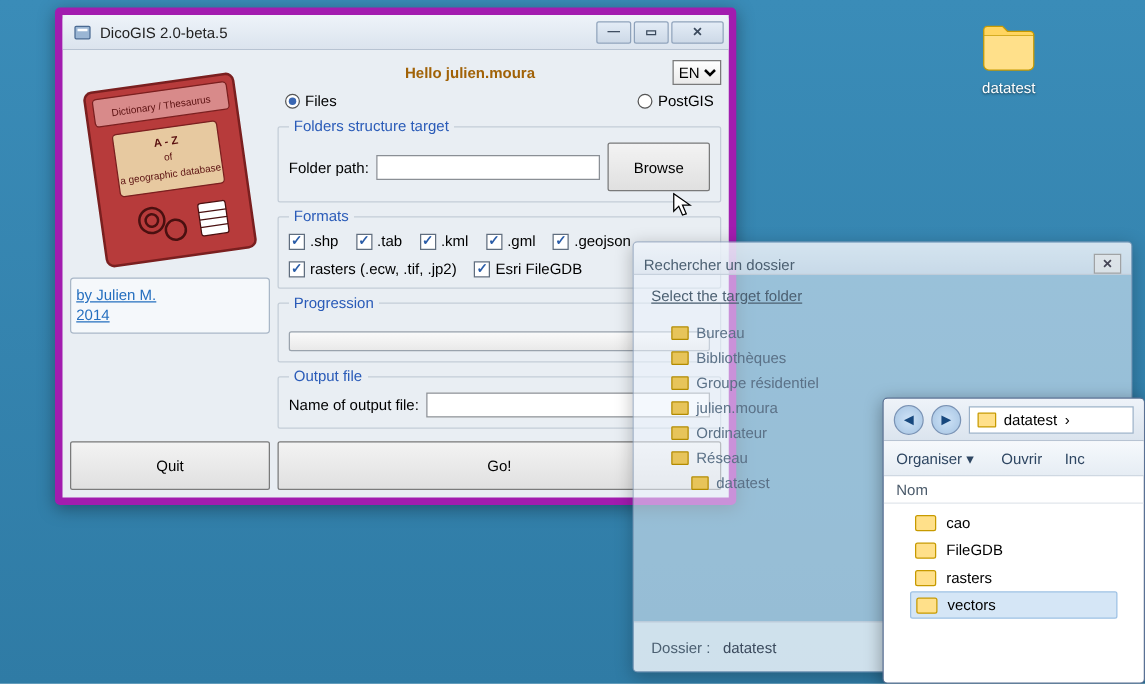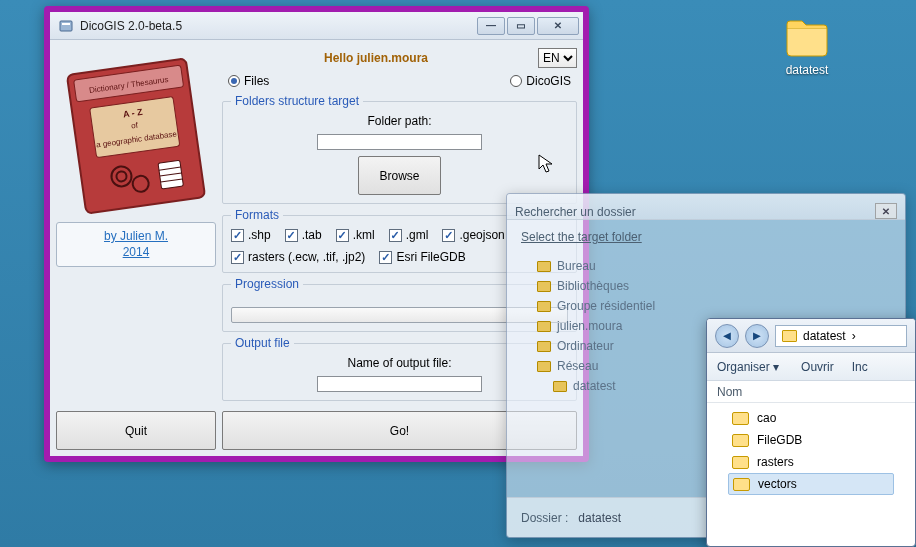--- a/index.html
+++ b/index.html
@@ -67,21 +67,20 @@
     gap: 6px;
   }
   .leftcol { width: 160px; display:flex; flex-direction:column; gap:6px; }
   .book {
     width: 160px; height: 170px;
     display:flex; align-items:center; justify-content:center;
   }
   .credits {
     border:1px solid #a9b7c7; border-radius:3px;
     background:#f5f8fb;
-    text-align:center;
     padding:6px 4px;
     line-height:1.3;
   }
   .credits a { color:#256fbf; text-decoration:underline; }
 
   .rightcol { flex:1; display:flex; flex-direction:column; gap:4px; }
 
   .headrow {
     display:flex; align-items:center; gap:8px; height:24px;
   }
@@ -98,21 +97,21 @@
   .rdot.on::after { content:""; width:6px; height:6px; background:#3a67b2; border-radius:50%; }
 
   fieldset {
     border:1px solid #c4cdd7;
     border-radius:2px;
     margin:0;
     padding:6px 8px 8px 8px;
   }
   legend { color:#2a5bb8; font-size:12px; padding:0 4px; }
 
-  .row { display:flex; align-items:center; gap:6px;flex-direction:column; }
+  .row { display:flex; align-items:center; gap:6px; }
   .textin {
     flex:1; height:20px; border:1px solid #8a8f95; background:#fff;
     padding:0 4px; font-size:12px;
   }
   .btn {
     height:39px; padding:0 20px;
     background:linear-gradient(#f3f3f3,#e0e0e0);
     border:1px solid #7a7a7a; border-radius:2px;
     font-size:12px;
     display:flex; align-items:center; justify-content:center;
@@ -248,21 +247,21 @@
       </div>
 
       <div class="radiorow">
         <div class="radio">
           <span class="rdot on"></span>
           <span>Files</span>
         </div>
         <div class="grow"></div>
         <div class="radio">
           <span class="rdot"></span>
-          <span>DicoGIS</span>
+          <span>PostGIS</span>
         </div>
       </div>
 
       <fieldset>
         <legend>Folders structure target</legend>
         <div class="row">
           <span>Folder path:</span>
           <input class="textin" style="">
           <div class="btn">Browse</div>
         </div>

